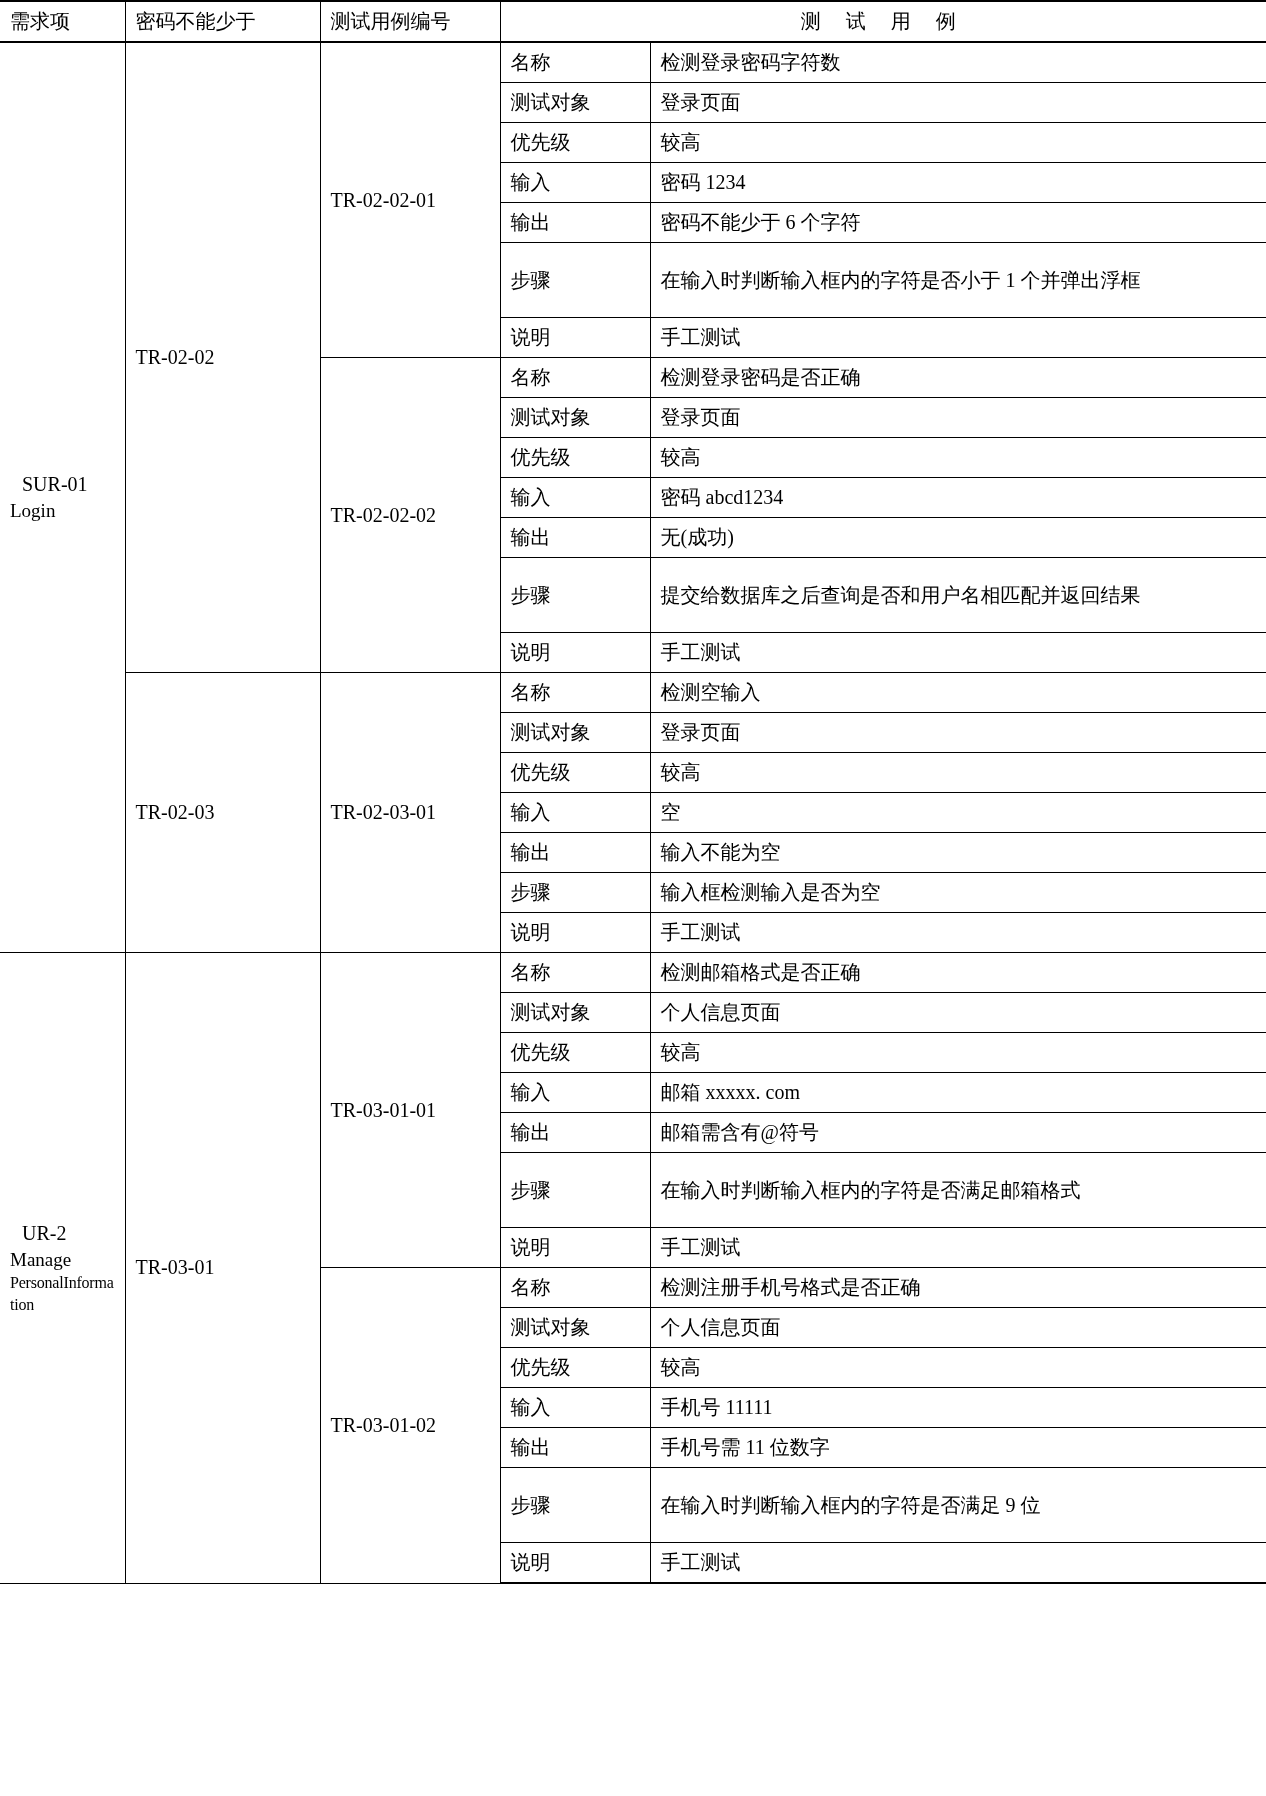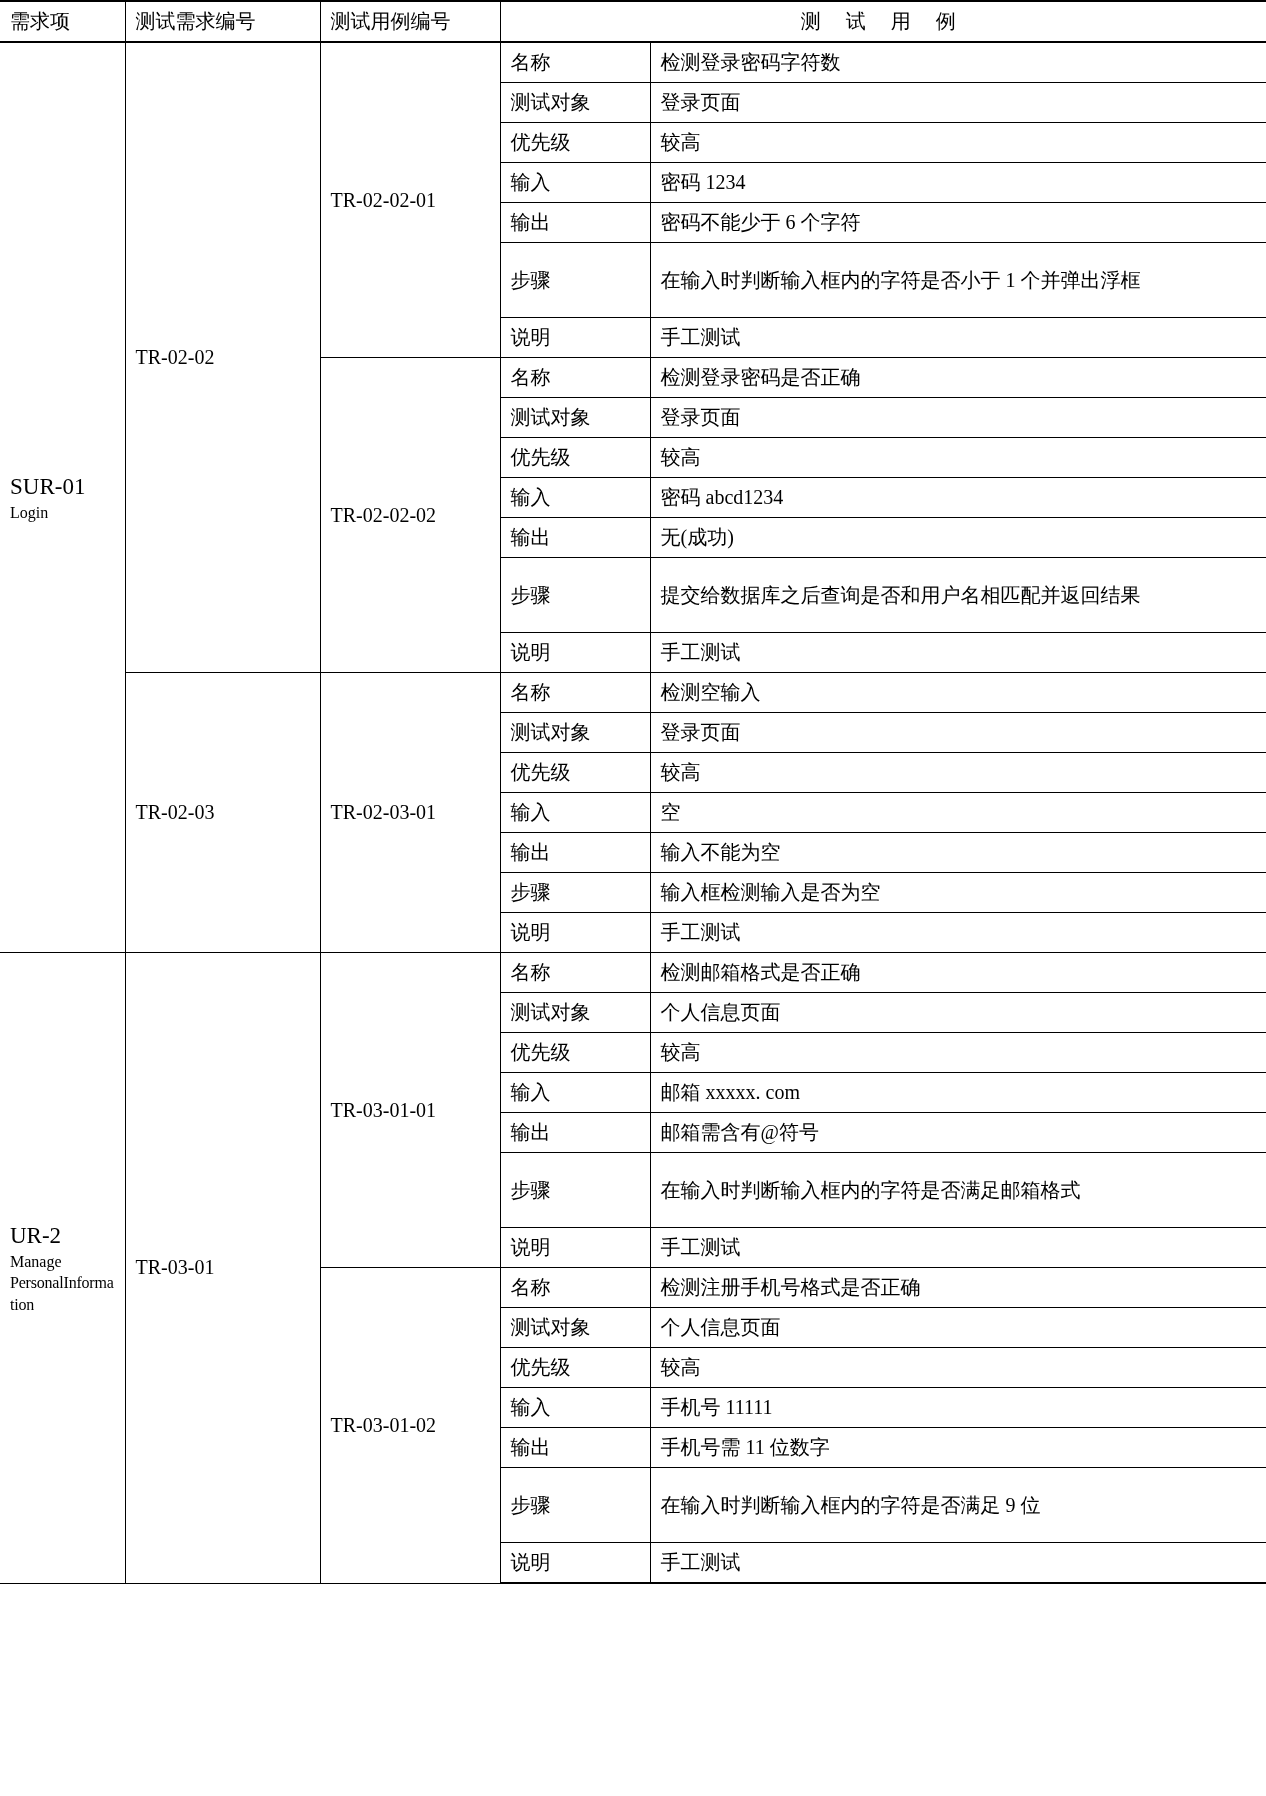--- a/index.html
+++ b/index.html
@@ -62,22 +62,22 @@
 
   td.center {
     text-align: center;
     vertical-align: middle;
   }
   td.req-cell {
     text-align: center;
     vertical-align: middle;
     line-height: 1.45;
   }
-  .req-id { display: block; font-size: 23px; }
-  .req-name { display: block; font-size: 16px; }
+  .req-id { display: block; font-size: 20px; margin-left: 12px; }
+  .req-name { display: block; font-size: 19px; }
   .req-name-small { display: block; font-size: 16px; letter-spacing: -0.2px; }
   td.field {
     text-align: left;
     padding-left: 12px;
     white-space: nowrap;
   }
   td.value {
     text-align: left;
     padding-left: 12px;
     margin-left: 8px;
@@ -98,21 +98,21 @@
     <colgroup>
       <col class="col-req">
       <col class="col-trno">
       <col class="col-tcno">
       <col class="col-field">
       <col class="col-value">
     </colgroup>
     <thead>
       <tr>
         <th>需求项</th>
-        <th>测试需求编号</th>
+        <th>密码不能少于</th>
         <th>测试用例编号</th>
         <th colspan="2" class="hdr-spaced" style="text-align:center;margin-left:13px;">测 试 用 例</th>
       </tr>
     </thead>
     <tbody>
 
       <tr>
         <td class="req-cell" rowspan="21">
           <span class="req-id">SUR‑01</span>
           <span class="req-name">Login</span>

